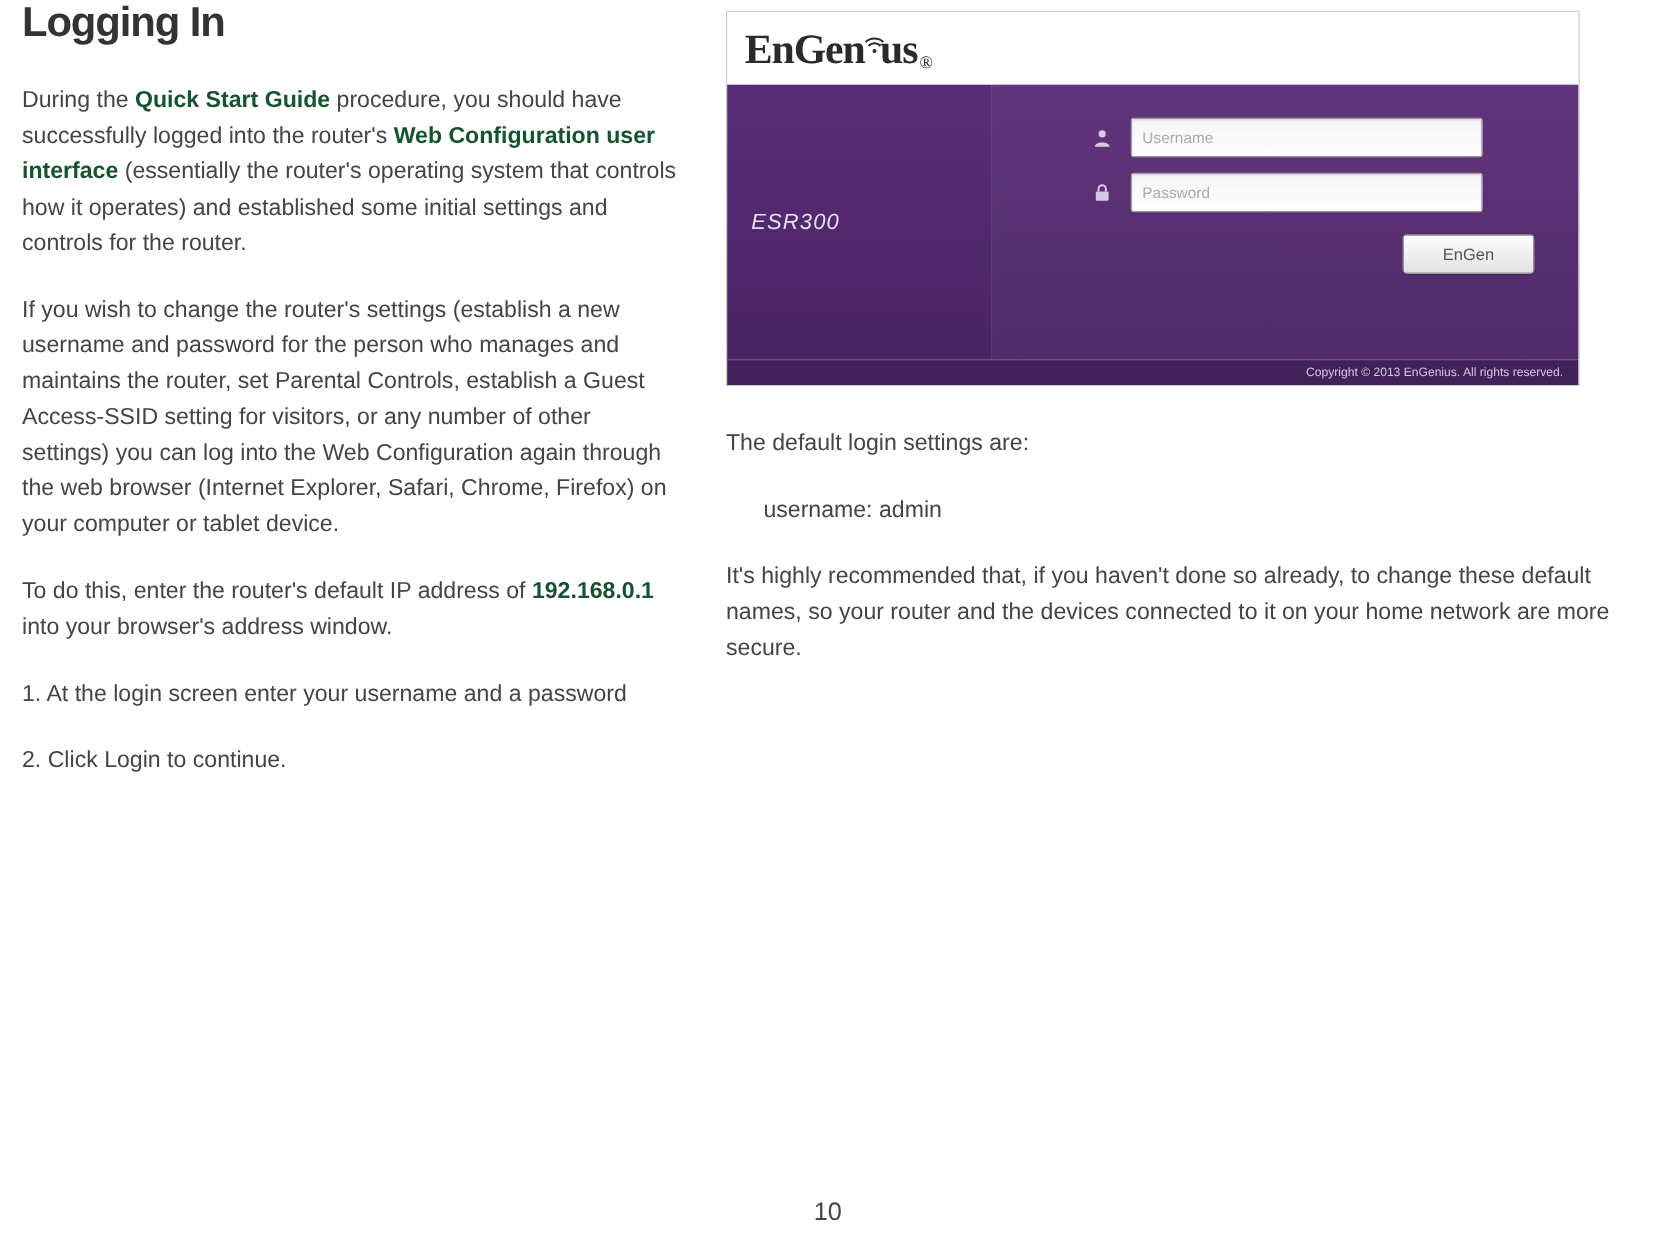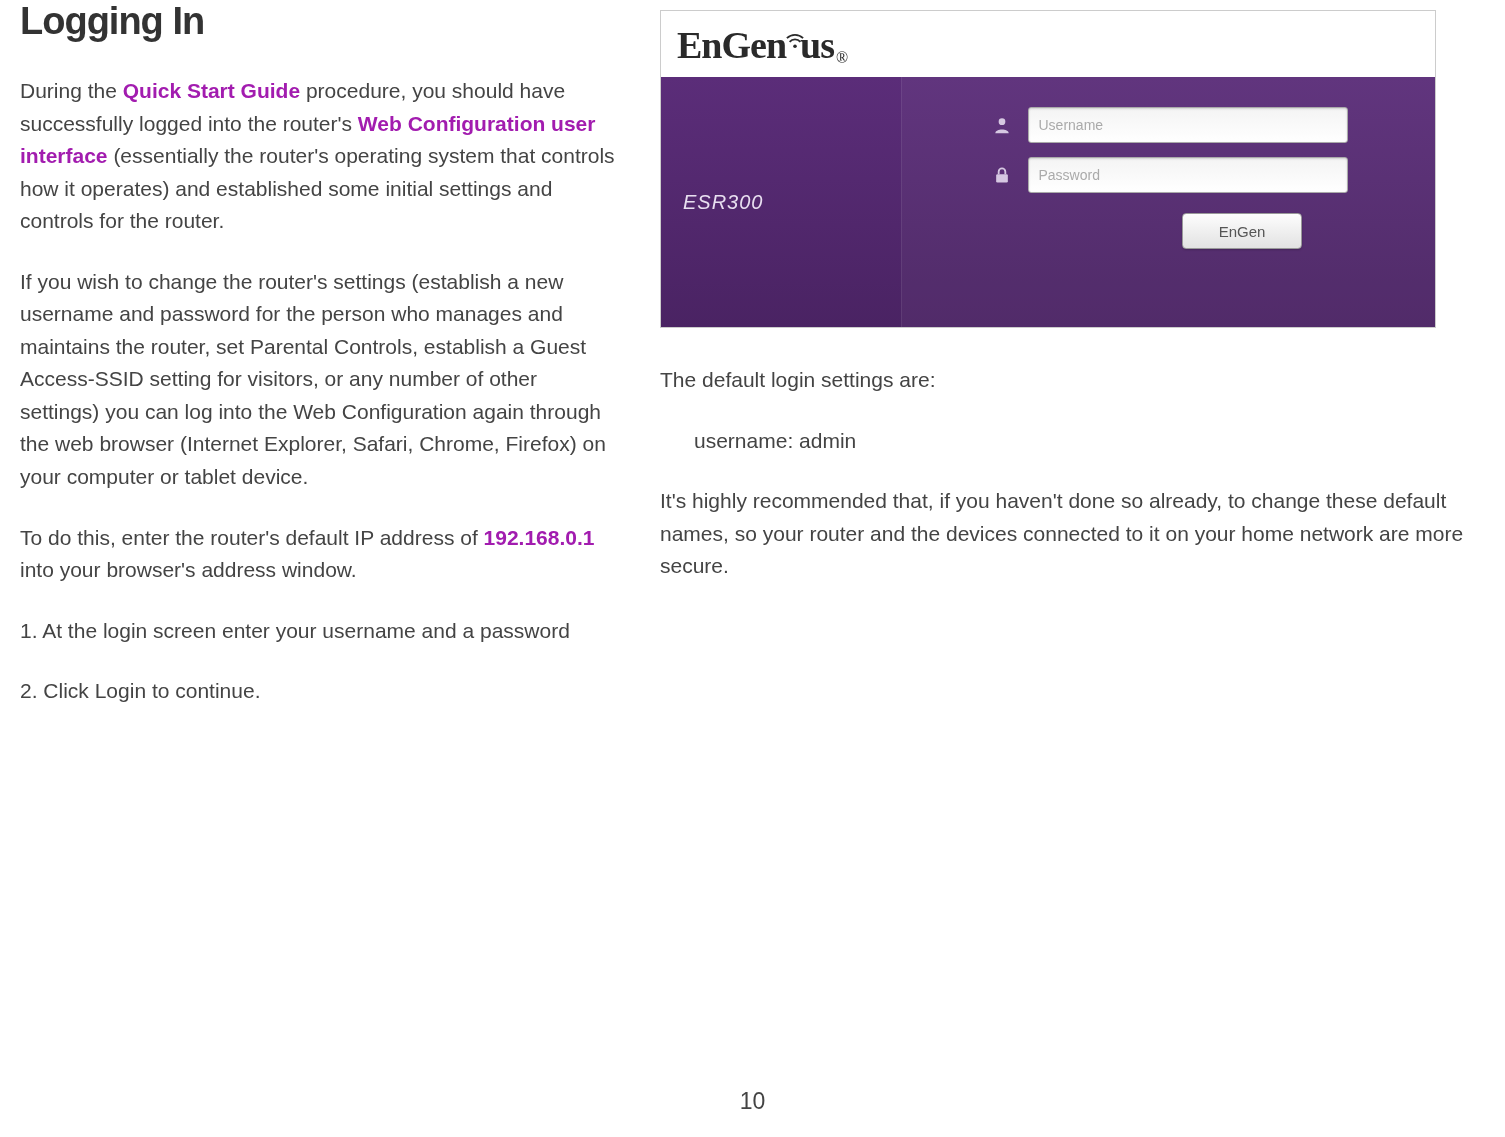--- a/index.html
+++ b/index.html
@@ -31,21 +31,21 @@
       margin-bottom: 32px;
       font-stretch: condensed;
     }
     .body-text {
       font-size: 21px;
       line-height: 1.55;
       color: #444;
       font-weight: 400;
     }
     .body-text p { margin-bottom: 28px; }
-    .body-text strong { font-weight: 700; color: #a21caf; }
+    .body-text strong { font-weight: 700; color: #14532d; }
     .indent { padding-left: 34px; }
     .no-mb { margin-bottom: 0; }
 
     
     .login-shot {
       width: 776px;
       border: 1px solid #ccc;
       background: #eee;
       overflow: hidden;
     }
@@ -95,21 +95,21 @@
       font-weight: 400;
       letter-spacing: 1px;
     }
     .login-right {
       flex: 1;
       background: rgba(255,255,255,0.04);
       border-left: 1px solid rgba(255,255,255,0.08);
       padding: 30px 40px 20px 40px;
       display: flex;
       flex-direction: column;
-      align-items: flex-start;
+      align-items: flex-end;
     }
     .field-row {
       display: flex;
       align-items: center;
       gap: 14px;
       margin-bottom: 14px;
       width: 100%;
       justify-content: center;
     }
     .field-icon {
@@ -225,20 +225,21 @@
                 <path d="M8 11 V8 a4 4 0 0 1 8 0 V11" fill="none" stroke="#d6c8e2" stroke-width="2.2"></path>
               </svg>
             </span>
             <input class="field-input" type="password" placeholder="Password" style="">
           </div>
           <div class="login-btn-wrap">
             <button class="login-btn">EnGen</button>
           </div>
         </div>
       </div>
+      <div class="login-footer">Copyright © 2013 EnGenius. All rights reserved.</div>
     </div>
 
     <div class="body-text right-text">
       <p class="no-mb">The default login settings are:</p>
       <p class="no-mb indent">username: admin</p>
       <p>It's highly recommended that, if you haven't done so already, to change these default names, so your router and the devices connected to it on your home network are more secure.</p>
     </div>
   </div>
 </div>
 

